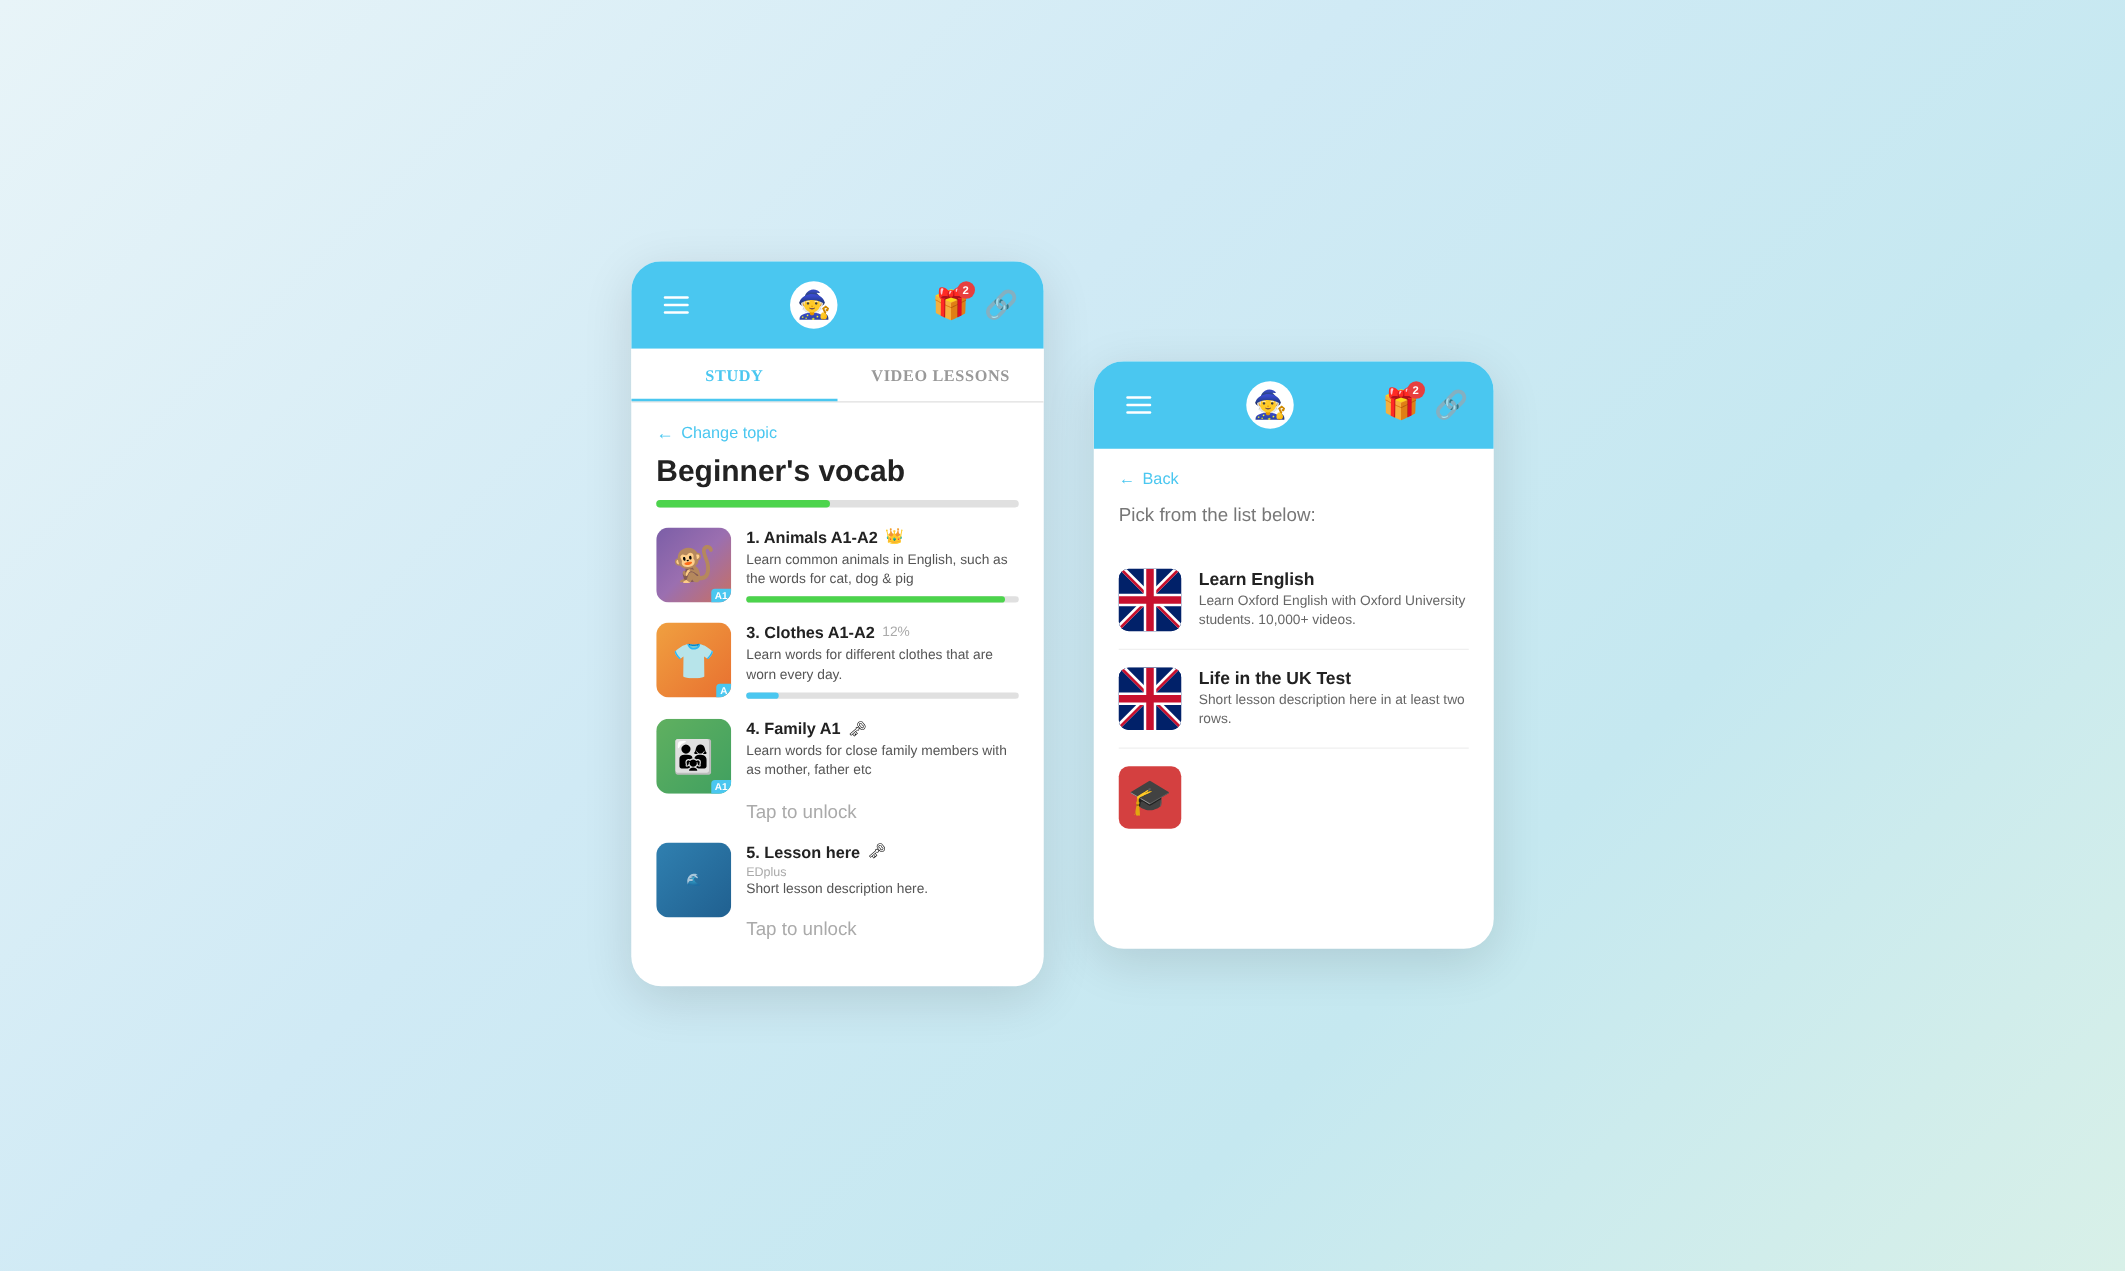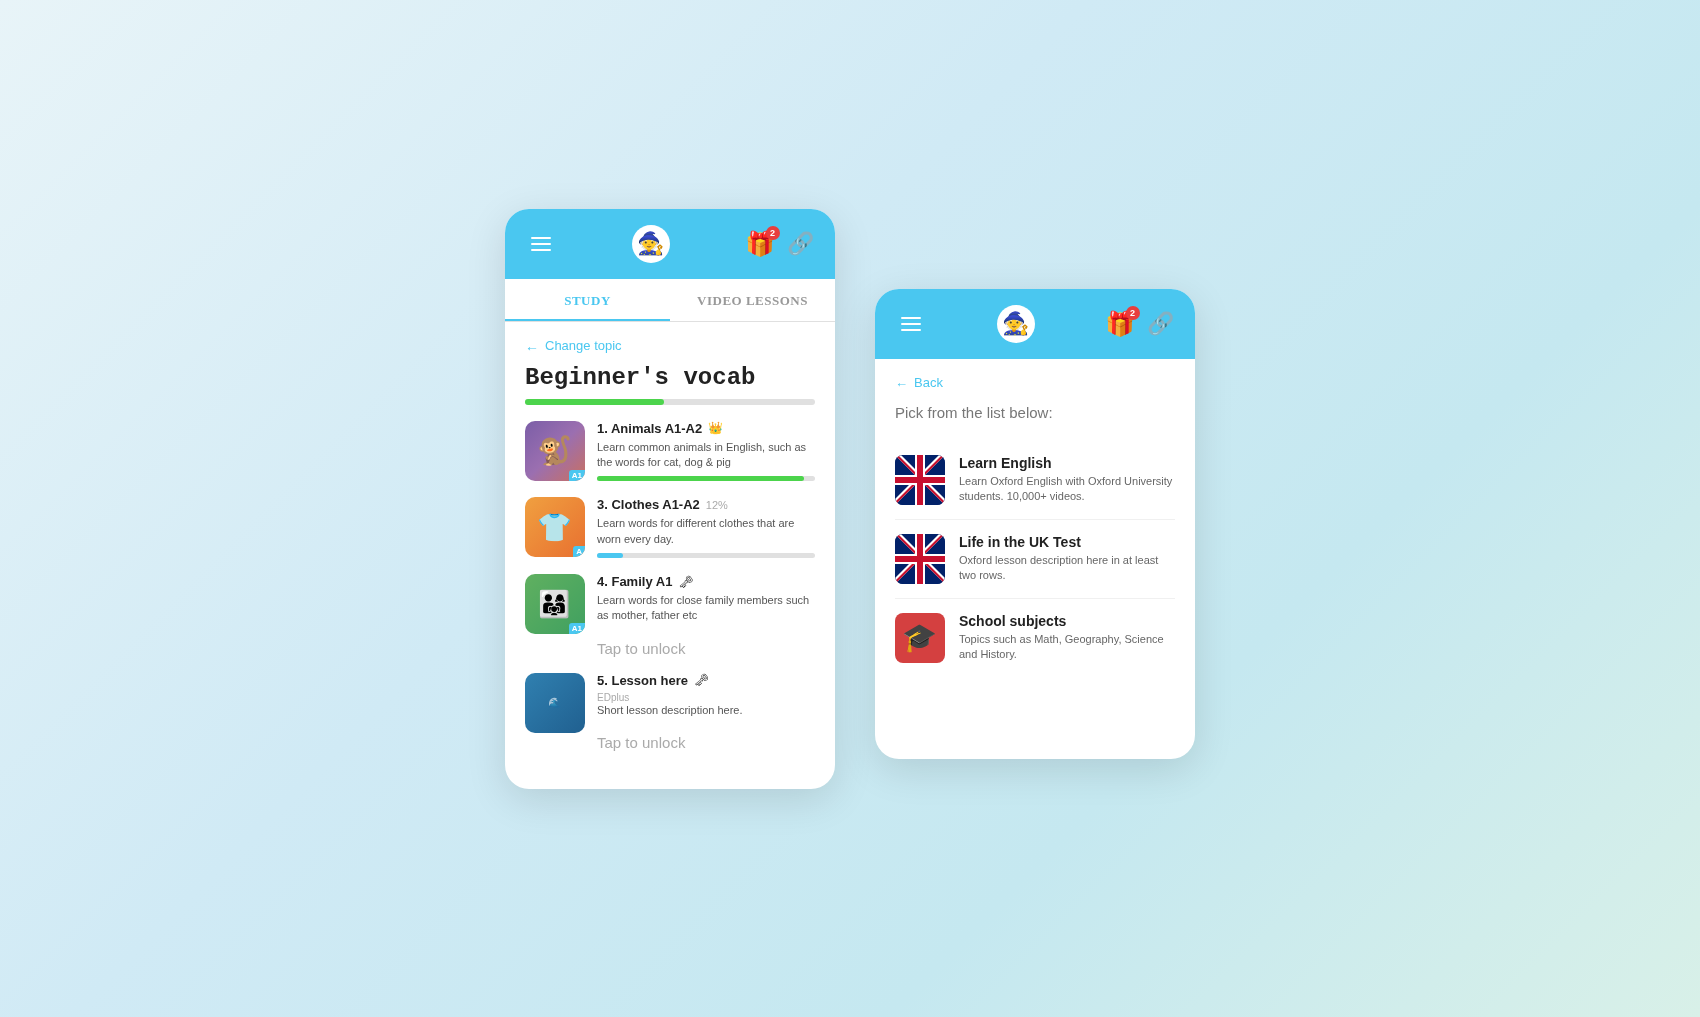--- a/index.html
+++ b/index.html
@@ -152,21 +152,20 @@
     }
     .back-arrow {
       font-size: 14px;
     }
 
     .topic-title {
       font-size: 24px;
       font-weight: 700;
       color: #222;
       margin-bottom: 8px;
-      font-family: Liberation Mono, monospace;
     }
 
     .progress-bar-container {
       height: 6px;
       background: #e0e0e0;
       border-radius: 3px;
       margin-bottom: 16px;
     }
     .progress-bar-fill {
       height: 100%;
@@ -479,21 +478,21 @@
           <div class="lesson-thumb-family">
             👨‍👩‍👧
             <div class="level-badge">A1</div>
           </div>
         </div>
         <div class="lesson-info">
           <div class="lesson-title-row">
             <span class="lesson-title">4. Family A1</span>
             <span class="lesson-key">🗝</span>
           </div>
-          <div class="lesson-desc">Learn words for close family members such as mother, father etc</div>
+          <div class="lesson-desc">Learn words for close family members with as mother, father etc</div>
           <div class="tap-unlock">Tap to unlock</div>
         </div>
       </div>
 
       <div class="lesson-item">
         <div class="lesson-thumbnail">
           <div class="lesson-thumb-lesson">
             🌊
           </div>
         </div>
@@ -571,29 +570,25 @@
             <polygon points="0,0 50,50 50,47 3,0" fill="#c8102e"></polygon>
             <polygon points="50,0 0,50 0,47 47,0" fill="#c8102e"></polygon>
             <rect x="20" y="0" width="10" height="50" fill="white"></rect>
             <rect x="0" y="20" width="50" height="10" fill="white"></rect>
             <rect x="22" y="0" width="6" height="50" fill="#c8102e"></rect>
             <rect x="0" y="22" width="50" height="6" fill="#c8102e"></rect>
           </svg>
         </div>
         <div class="topic-text">
           <div class="topic-name">Life in the UK Test</div>
-          <div class="topic-desc">Oxford lesson description here in at least two rows.</div>
+          <div class="topic-desc">Short lesson description here in at least two rows.</div>
         </div>
       </div>
 
       <div class="topic-item">
         <div class="topic-thumb thumb-school">
           🎓
         </div>
-        <div class="topic-text">
-          <div class="topic-name">School subjects</div>
-          <div class="topic-desc">Topics such as Math, Geography, Science and History.</div>
-        </div>
       </div>
 
     </div>
   </div>
 </div>
 
 </body></html>

